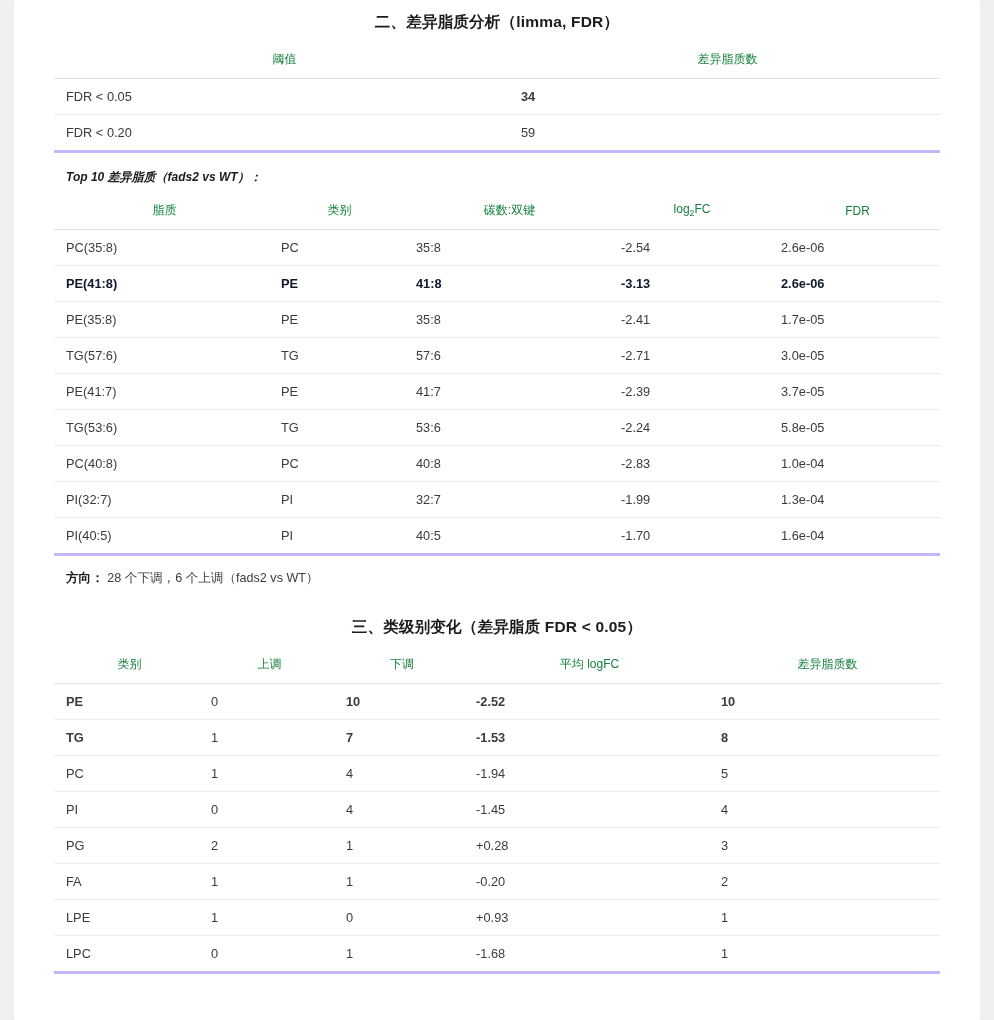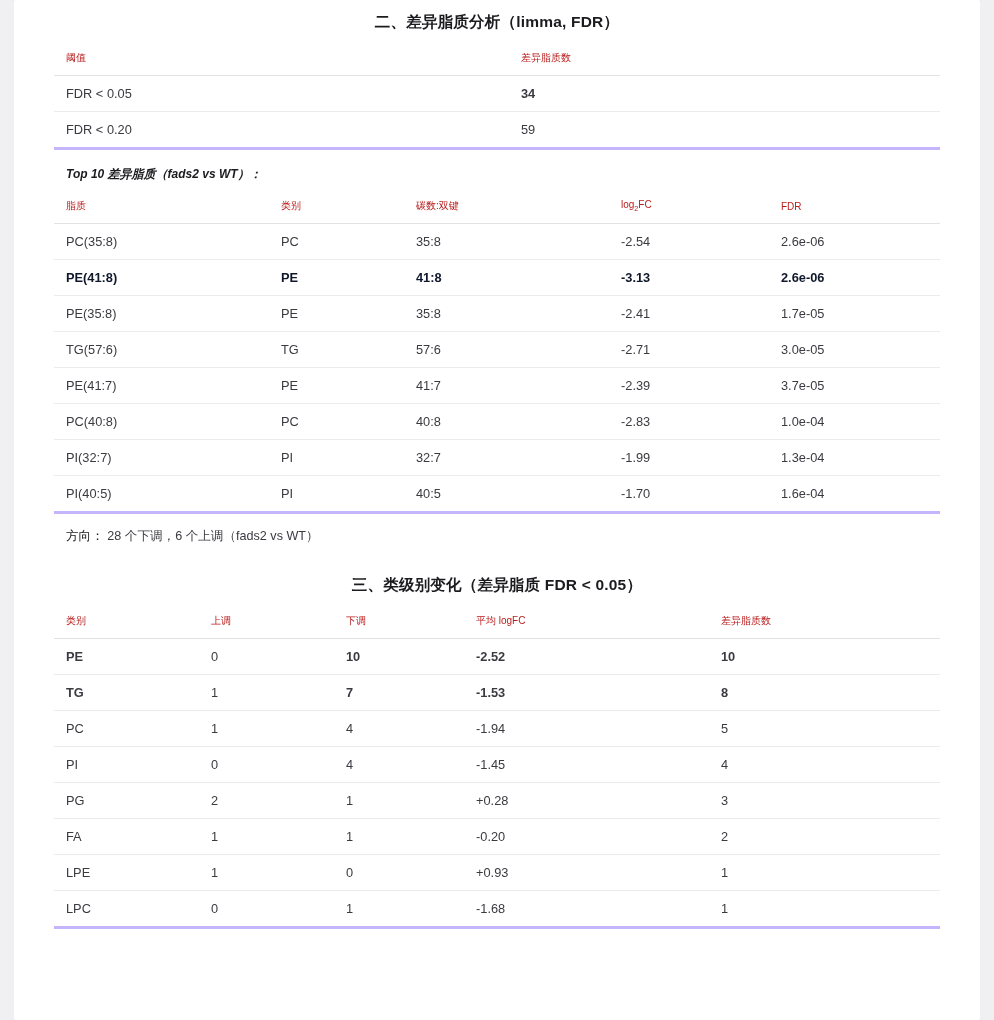--- a/index.html
+++ b/index.html
@@ -39,45 +39,45 @@
   .section-title.second {
     padding-top: 28px;
   }
   table.dt {
     width: 100%;
     border-collapse: collapse;
     font-size: 12.8px;
     color: #34343a;
   }
   table.dt th {
-    text-align: left;
+    text-align: center;
     font-weight: normal;
-    color: #b91c1c;
-    font-size: 10px;
+    color: #15803d;
+    font-size: 12px;
     padding: 8px 6px 10px 12px;
     border-bottom: 1px solid #e2e2e6;
     white-space: nowrap;
   }
   table.dt td {
     padding: 10px 6px 10px 12px;
     border-bottom: 1px solid #ececf0;
     white-space: nowrap;
     color: #3a3a40;
   }
   table.dt tr:last-child td {
     border-bottom: 3px solid #c4b5fd;
   }
   td.bold, th.bold { font-weight: bold; color: #16161a; }
   tr.hl td { font-weight: bold; color: #0f172a; }
   .note {
     font-size: 12.6px;
     color: #3a3a40;
     padding: 14px 0 2px 12px;
   }
-  .note b { font-weight: normal; color: #1b1b1f; margin-top: 48px; }
+  .note b { font-weight: bold; color: #1b1b1f; margin-top: 48px; }
   .subhead {
     font-size: 12px;
     font-weight: bold;
     color: #1b1b1f;
     padding: 16px 0 8px 12px;
     font-style: italic;
   }
   sub { font-size: 0.72em; }
   
   .tbl-thresh col.c1 { width: 455px; }
@@ -175,20 +175,27 @@
             <td>3.0e-05</td>
           </tr>
           <tr>
             <td>PE(41:7)</td>
             <td>PE</td>
             <td>41:7</td>
             <td>-2.39</td>
             <td>3.7e-05</td>
           </tr>
           <tr>
+            <td>TG(53:6)</td>
+            <td>TG</td>
+            <td>53:6</td>
+            <td>-2.24</td>
+            <td>5.8e-05</td>
+          </tr>
+          <tr>
             <td>PC(40:8)</td>
             <td>PC</td>
             <td>40:8</td>
             <td>-2.83</td>
             <td>1.0e-04</td>
           </tr>
           <tr>
             <td>PI(32:7)</td>
             <td>PI</td>
             <td>32:7</td>

